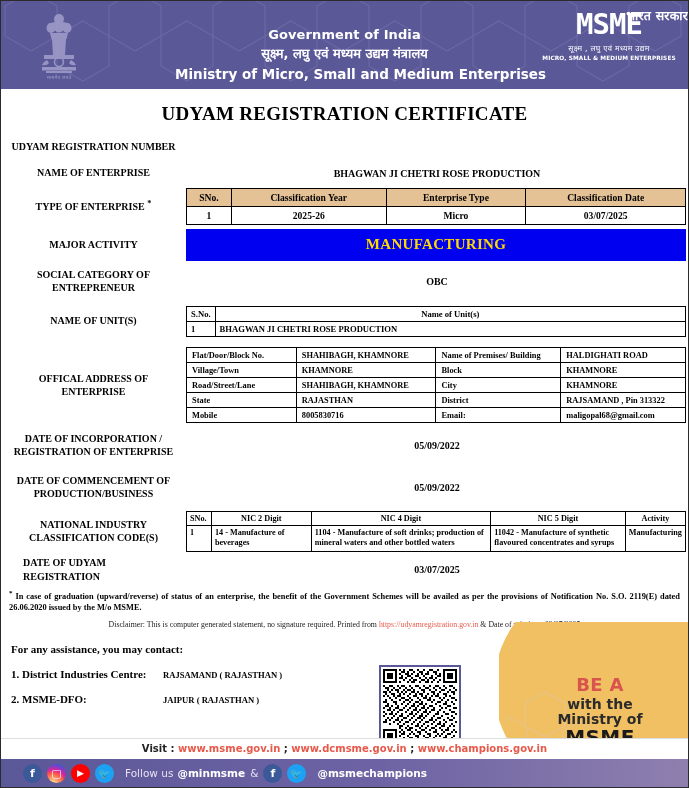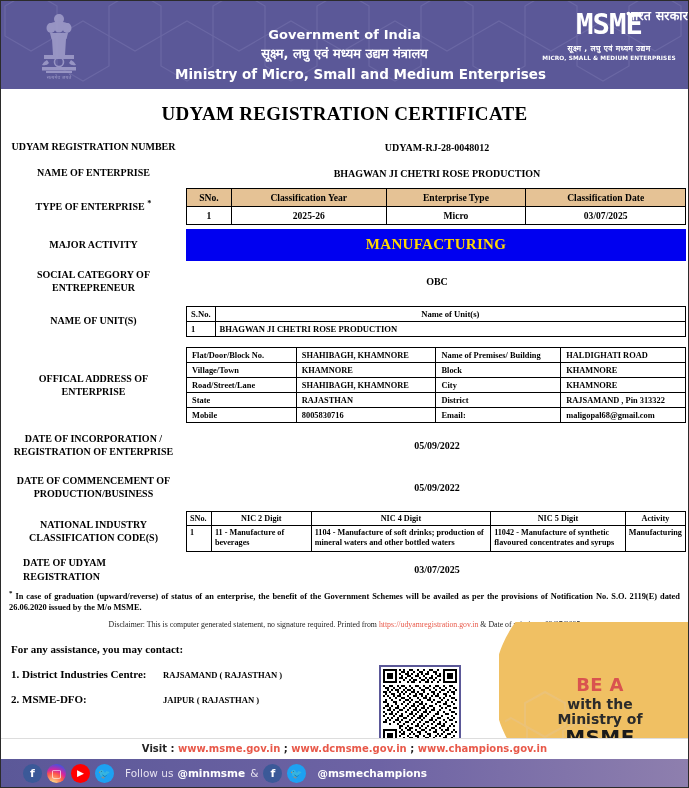--- a/index.html
+++ b/index.html
@@ -47,21 +47,21 @@
   .head-center .l4{font-size:13.5px;font-weight:700;margin-top:2px;margin-left:32px;}
   .msme-logo{
     position:absolute;right:12px;top:9px;
     width:134px;text-align:center;color:#fff;
     font-family:"DejaVu Sans", sans-serif;
   }
   .msme-logo .mark{
     font-size:29px;font-weight:700;letter-spacing:-1px;line-height:1;
     font-family:"DejaVu Sans Mono", monospace;
   }
-  .msme-logo .hin{font-size:7.6px;font-weight:700;margin-top:4px;letter-spacing:.3px;}
+  .msme-logo .hin{font-size:7.6px;font-weight:400;margin-top:4px;letter-spacing:.3px;}
   .msme-logo .eng{font-size:5.8px;font-weight:700;margin-top:2px;letter-spacing:.1px;}
 
   
   .cert-title{
     text-align:center;
     font-size:19px;font-weight:700;
     letter-spacing:.3px;
     margin:14px 0 11px 0;
   }
 
@@ -297,21 +297,20 @@
       <div class="mark">MSME</div>
       <div class="hin">सूक्ष्म , लघु एवं मध्यम उद्यम</div>
       <div class="eng">MICRO, SMALL &amp; MEDIUM ENTERPRISES</div>
     </div>
   </div>
 
   <div class="cert-title">UDYAM REGISTRATION CERTIFICATE</div>
 
   <div class="row row-regnum">
     <div class="lbl">UDYAM REGISTRATION NUMBER</div>
-    <div class="val">UDYAM-RJ-28-0048012</div>
   </div>
 
   <div class="row row-name">
     <div class="lbl">NAME OF ENTERPRISE</div>
     <div class="val">BHAGWAN JI CHETRI ROSE PRODUCTION</div>
   </div>
 
   <div class="row">
     <div class="lbl">
       <span>TYPE OF ENTERPRISE</span>
@@ -430,21 +429,21 @@
             <th style="width:5%;text-align:left">SNo.</th>
             <th style="width:20%">NIC 2 Digit</th>
             <th style="width:36%">NIC 4 Digit</th>
             <th style="width:27%">NIC 5 Digit</th>
             <th style="width:12%">Activity</th>
           </tr>
         </thead>
         <tbody>
           <tr>
             <td>1</td>
-            <td>11 - Manufacture of beverages</td>
+            <td>14 - Manufacture of beverages</td>
             <td>1104 - Manufacture of soft drinks; production of mineral waters and other bottled waters</td>
             <td>11042 - Manufacture of synthetic flavoured concentrates and syrups</td>
             <td>Manufacturing</td>
           </tr>
         </tbody>
       </table>
     </div>
   </div>
 
   <div class="row row-udyam">

